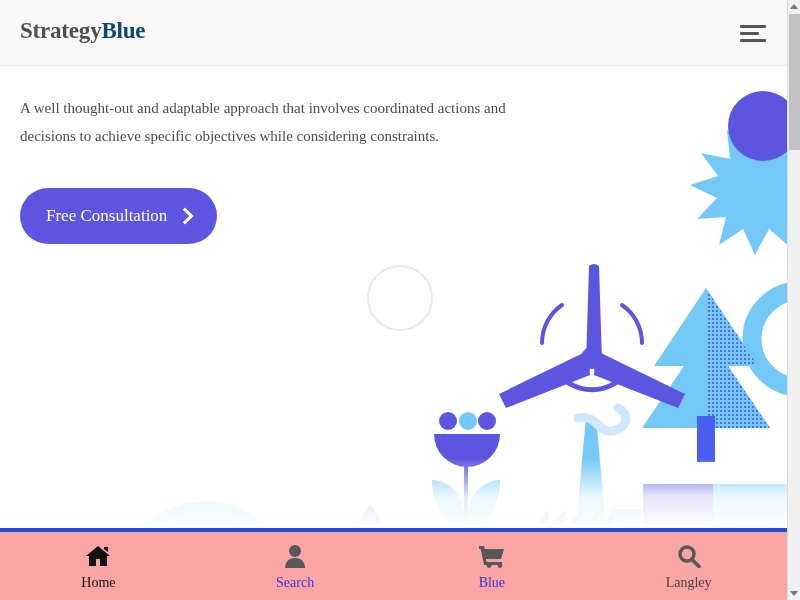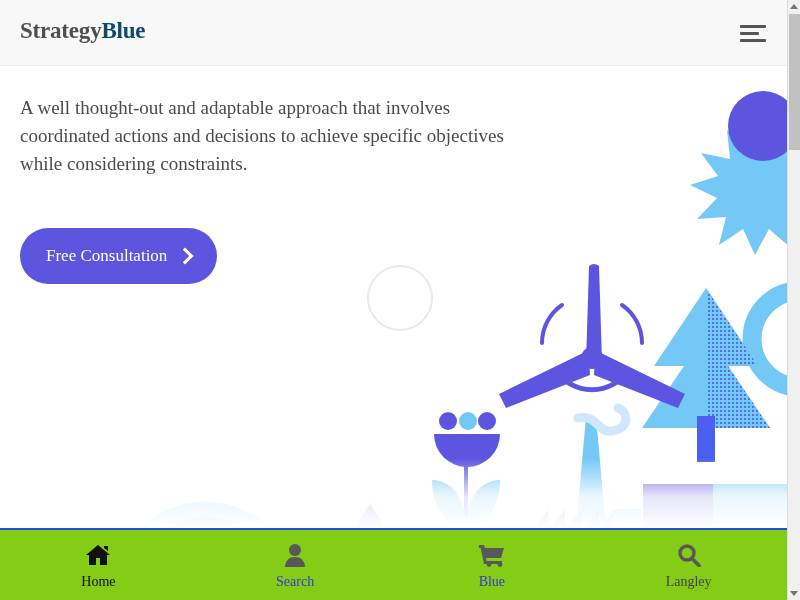--- a/index.html
+++ b/index.html
@@ -94,29 +94,29 @@
     font-weight: normal;
     color: #555555;
     line-height: 1;
     letter-spacing: -0.5px;
   }
   #hero-desc {
     margin: 0;
     padding-top: 28px;
     width: 492px;
     font-family: "Liberation Serif", serif;
-    font-size: 19px;
+    font-size: 15px;
     line-height: 28px;
     color: #4b4b4b;
   }
   #cta {
     display: inline-flex;
     align-items: center;
     gap: 12px;
-    margin-top: 50px;
+    margin-top: 38px;
     padding: 0 26px;
     height: 56px;
     background: #5b55e0;
     color: #ffffff;
     border: none;
     border-radius: 28px;
     font-family: "Liberation Serif", serif;
     font-size: 17px;
     cursor: pointer;
   }
@@ -137,22 +137,22 @@
     z-index: 6;
     pointer-events: none;
   }
 
   
   #bottomnav {
     position: absolute;
     left: 0; top: 528px;
     width: 787px;
     height: 72px;
-    background: #84cc16;
-    border-top: 2px solid #1d4ed8;
+    background: #fca5a5;
+    border-top: 4px solid #1d4ed8;
     display: flex;
     z-index: 10;
     box-sizing: border-box;
   }
   .navitem {
     flex: 1 1 0;
     display: flex;
     flex-direction: column;
     align-items: center;
     justify-content: center;

